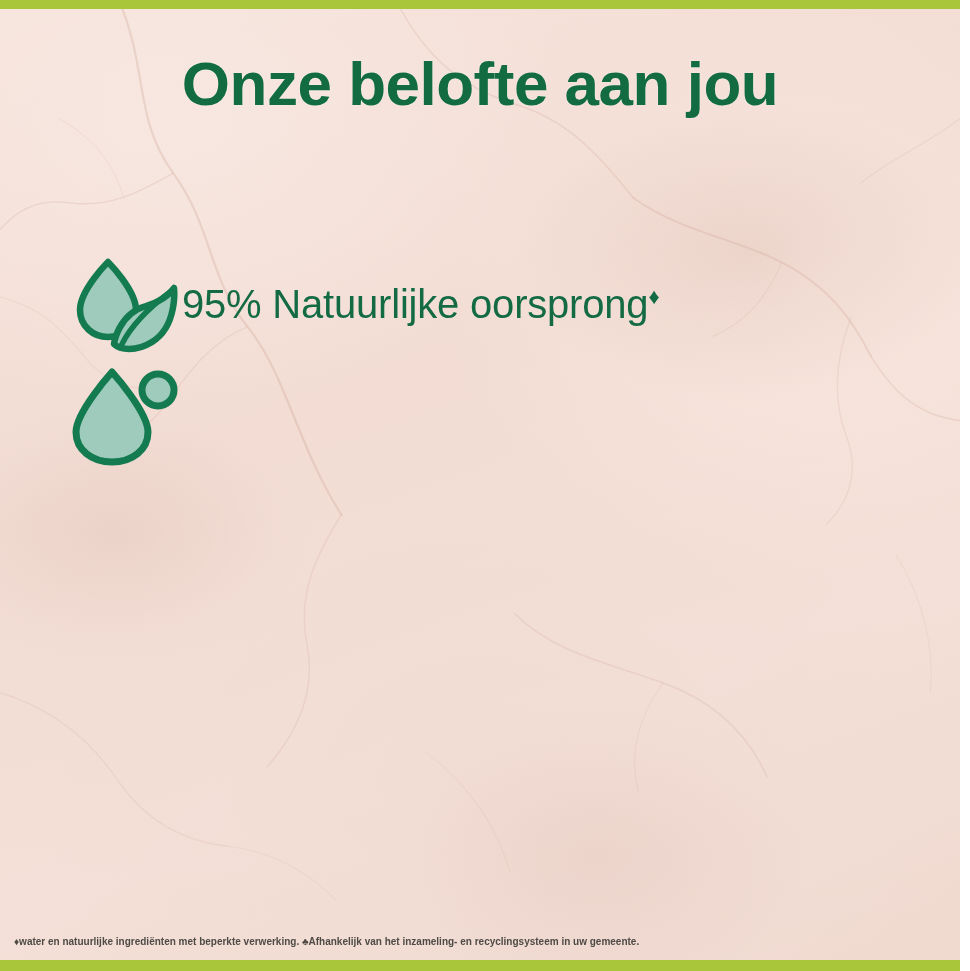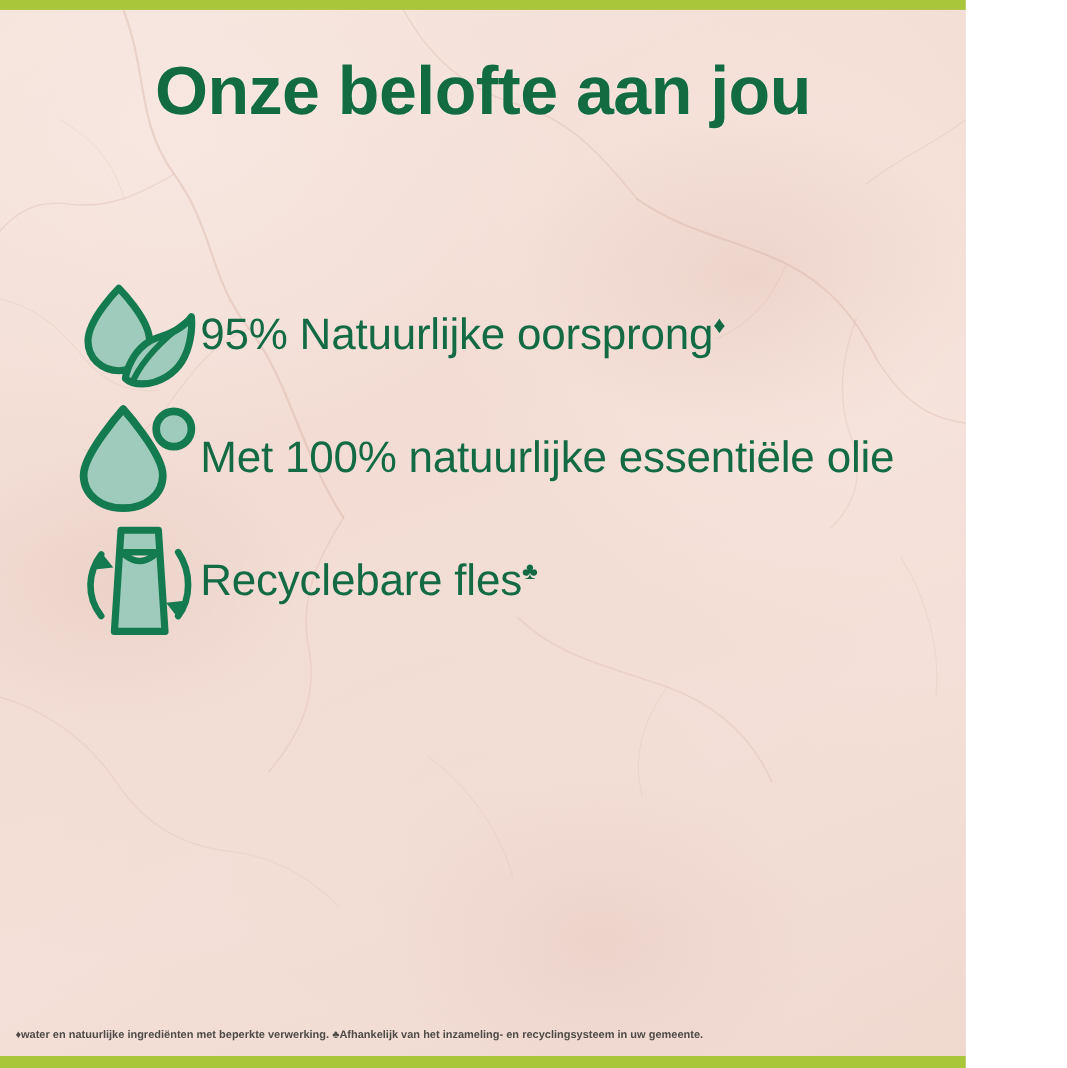--- a/index.html
+++ b/index.html
@@ -6,21 +6,21 @@
     margin: 0;
     padding: 0;
     background: #ffffff;
   }
   body {
     font-family: "Liberation Sans", sans-serif;
   }
 
   .promo-card {
     position: relative;
-    width: 878px;
+    width: 960px;
     height: 971px;
     overflow: hidden;
     background: #f3ded6;
   }
 
   
   .marble-base {
     position: absolute;
     inset: 0;
     background:
@@ -173,38 +173,20 @@
 
     <div class="benefit-row">
       <div class="benefit-icon">
         <svg width="112" height="104" viewBox="0 0 112 104">
           <g fill="#9ecbbb" stroke="#147a4f" stroke-width="7" stroke-linejoin="round" stroke-linecap="round">
             <path d="M42 8 C42 8 78 48 78 68 C78 86 62 98 42 98 C22 98 6 86 6 68 C6 48 42 8 42 8 Z"></path>
             <circle cx="88" cy="26" r="16"></circle>
           </g>
         </svg>
       </div>
-      <div class="benefit-text"><span>Met 100% natuurlijke essentiële olie</span><span class="mark"></span></div>
     </div>
 
-    <div class="benefit-row">
-      <div class="benefit-icon">
-        <svg width="112" height="104" viewBox="0 0 112 104">
-          <g fill="#9ecbbb" stroke="#147a4f" stroke-width="6.5" stroke-linejoin="round" stroke-linecap="round">
-            <path d="M40 6 L74 6 L80 98 L34 98 Z"></path>
-          </g>
-          <path d="M41 26 L73 26 C73 26 66 34 57 34 C48 34 41 26 41 26 Z" fill="#f3e2db" stroke="#147a4f" stroke-width="6" stroke-linejoin="round"></path>
-          <g fill="none" stroke="#147a4f" stroke-width="6" stroke-linecap="round">
-            <path d="M22 84 C8 66 10 44 22 28"></path>
-            <path d="M92 26 C104 44 104 68 92 84"></path>
-          </g>
-          <path d="M22 26 L14 42 L33 40 Z" fill="#147a4f"></path>
-          <path d="M92 86 L100 70 L81 72 Z" fill="#147a4f"></path>
-        </svg>
-      </div>
-      <div class="benefit-text"><span>Recyclebare fles</span><span class="mark">♣</span></div>
-    </div>
 
   </div>
 
   <div class="footnote">♦water en natuurlijke ingrediënten met beperkte verwerking. ♣Afhankelijk van het inzameling- en recyclingsysteem in uw gemeente.</div>
 
 </div>
 
 </body></html>

